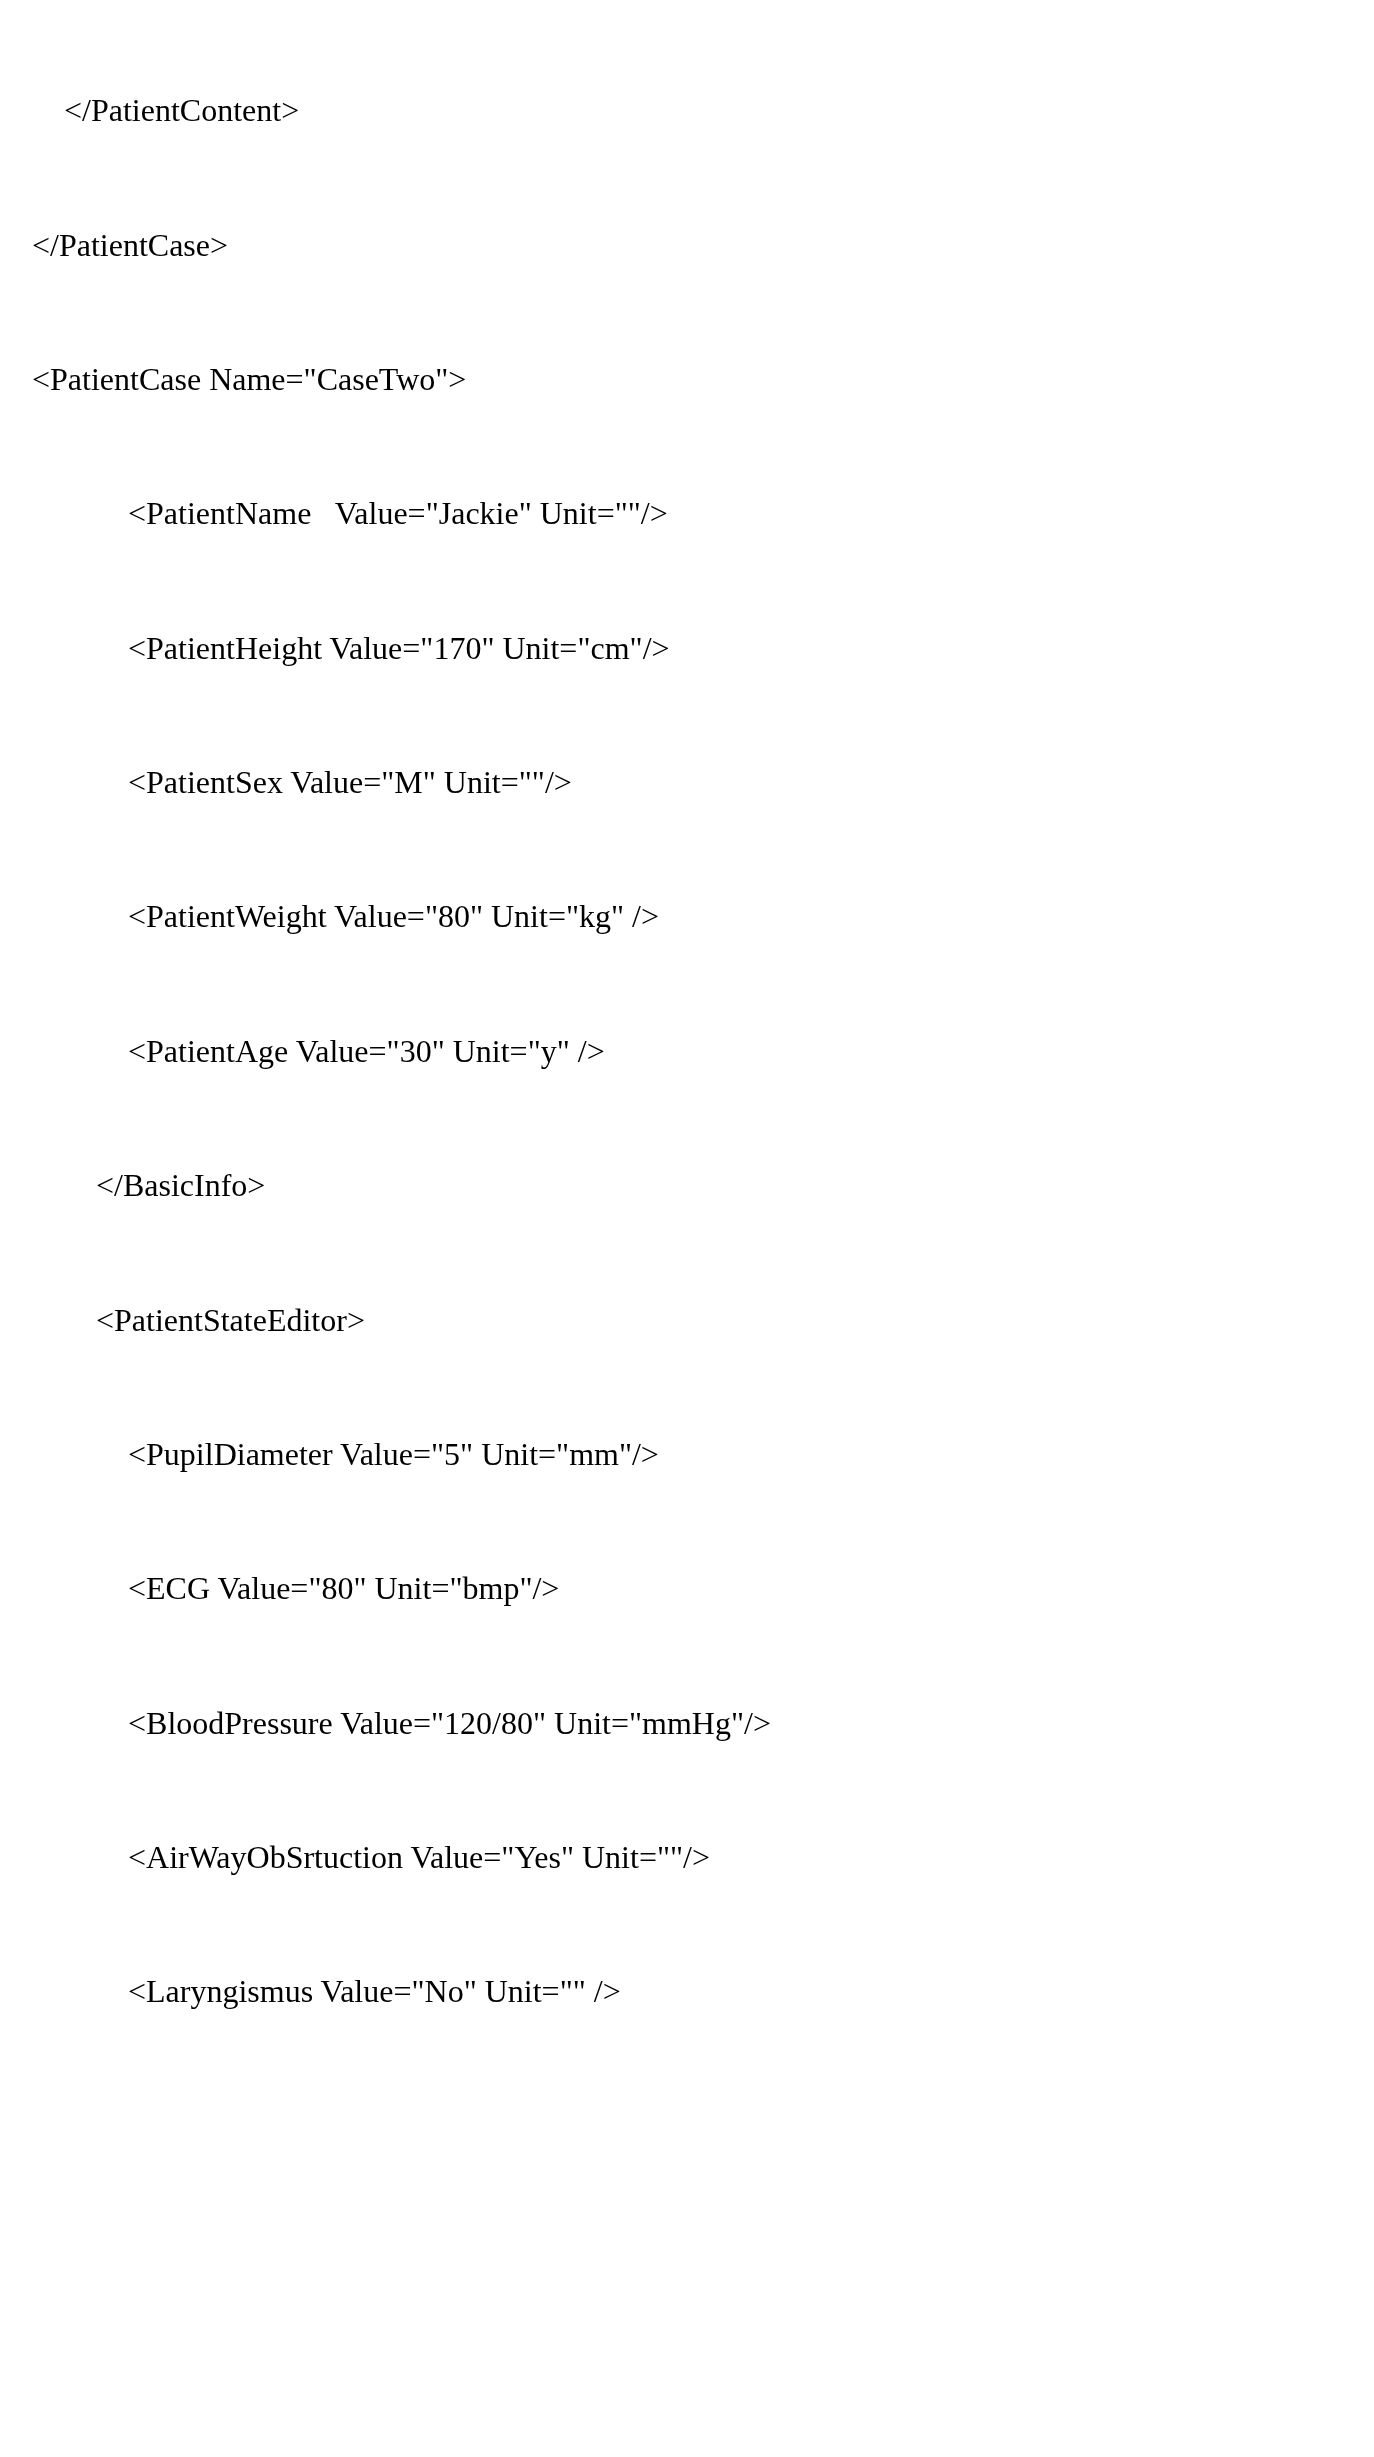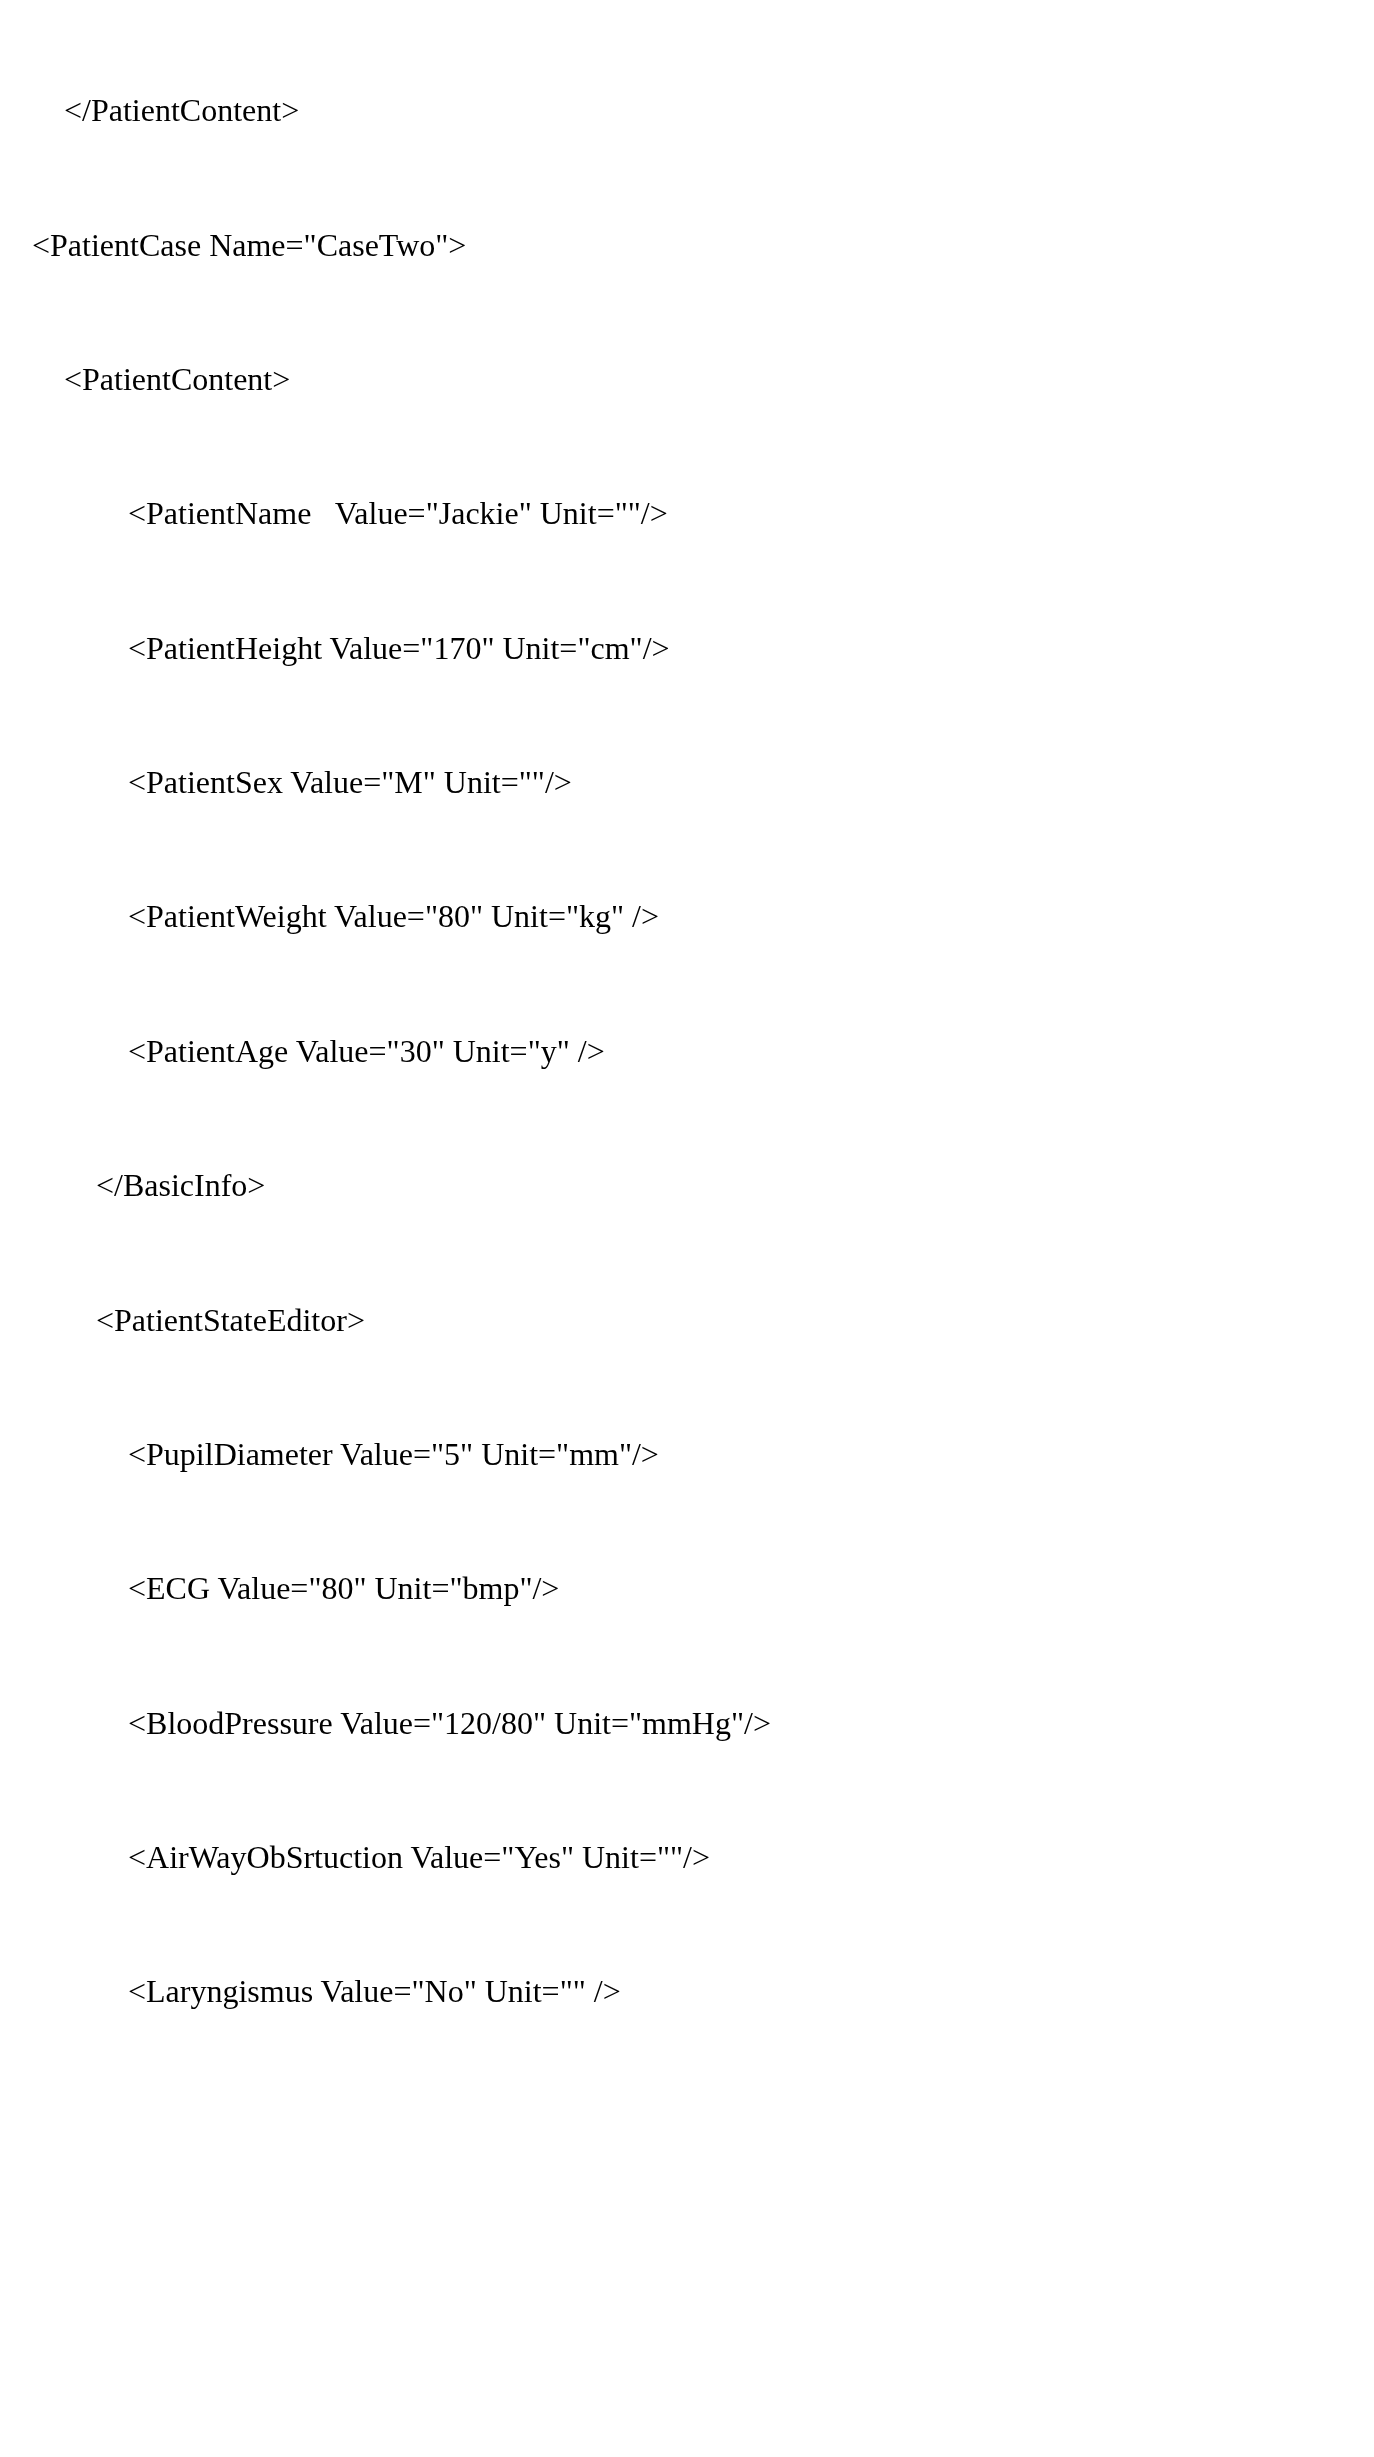--- a/index.html
+++ b/index.html
@@ -17,22 +17,22 @@
   }
   .line {
     display: block;
   }
 </style>
 </head>
 <body>
 
 <div class="container">
 <span class="line">        &lt;/PatientContent&gt;</span>
+<span class="line">    &lt;/PatientCase&gt;</span>
 <span class="line">    &lt;PatientCase Name="CaseTwo"&gt;</span>
-<span class="line">        &lt;PatientContent&gt;</span>
 <span class="line">                &lt;PatientName   Value="Jackie" Unit=""/&gt;</span>
 <span class="line">                &lt;PatientHeight Value="170" Unit="cm"/&gt;</span>
 <span class="line">                &lt;PatientSex Value="M" Unit=""/&gt;</span>
 <span class="line">                &lt;PatientWeight Value="80" Unit="kg" /&gt;</span>
 <span class="line">                &lt;PatientAge Value="30" Unit="y" /&gt;</span>
 <span class="line">            &lt;/BasicInfo&gt;</span>
 <span class="line">            &lt;PatientStateEditor&gt;</span>
 <span class="line">                &lt;PupilDiameter Value="5" Unit="mm"/&gt;</span>
 <span class="line">                &lt;ECG Value="80" Unit="bmp"/&gt;</span>
 <span class="line">                &lt;BloodPressure Value="120/80" Unit="mmHg"/&gt;</span>

